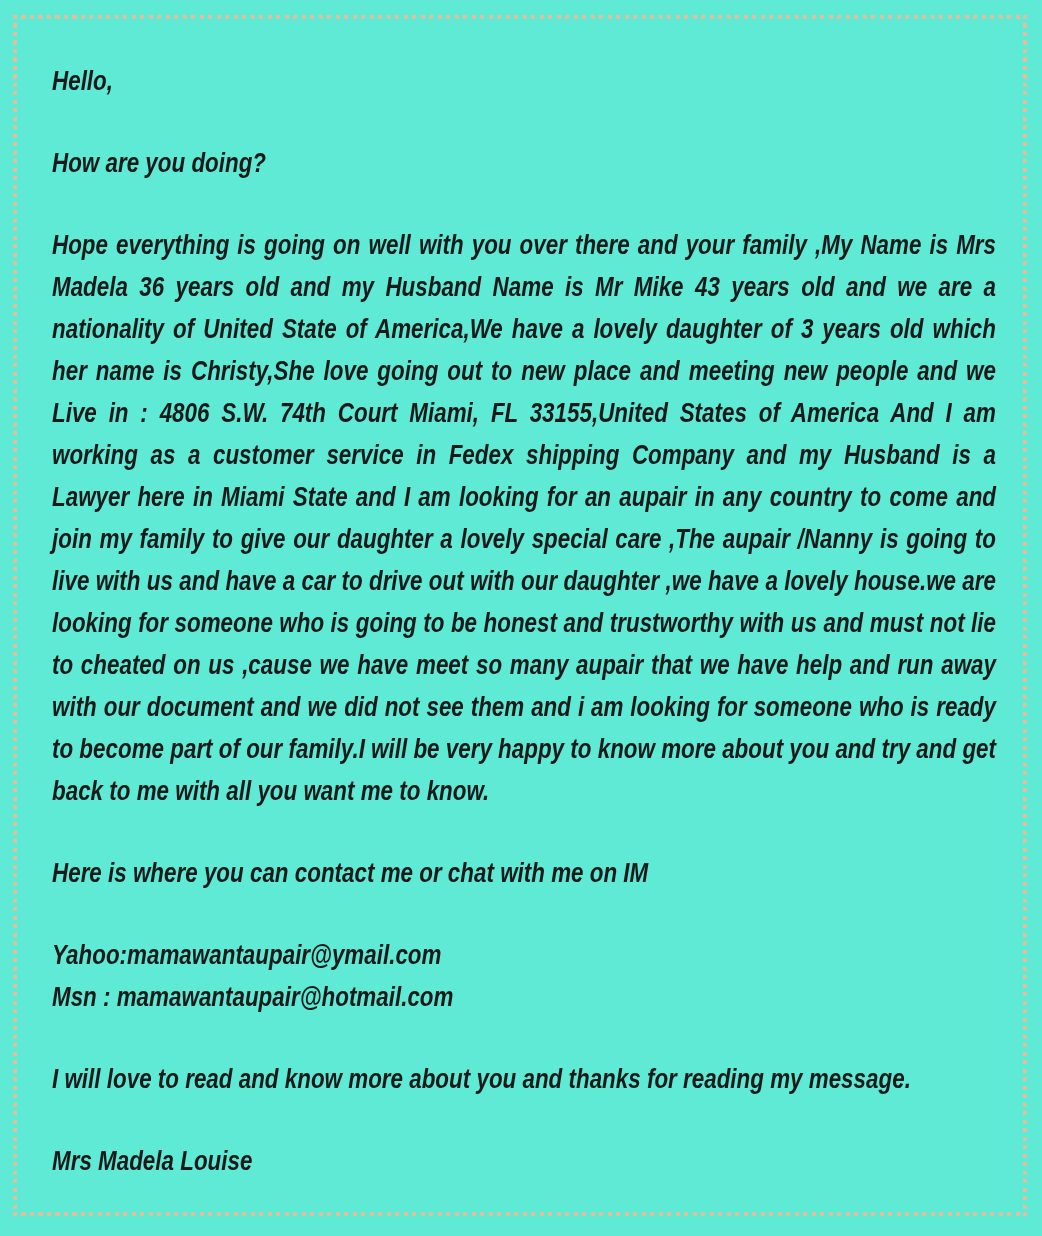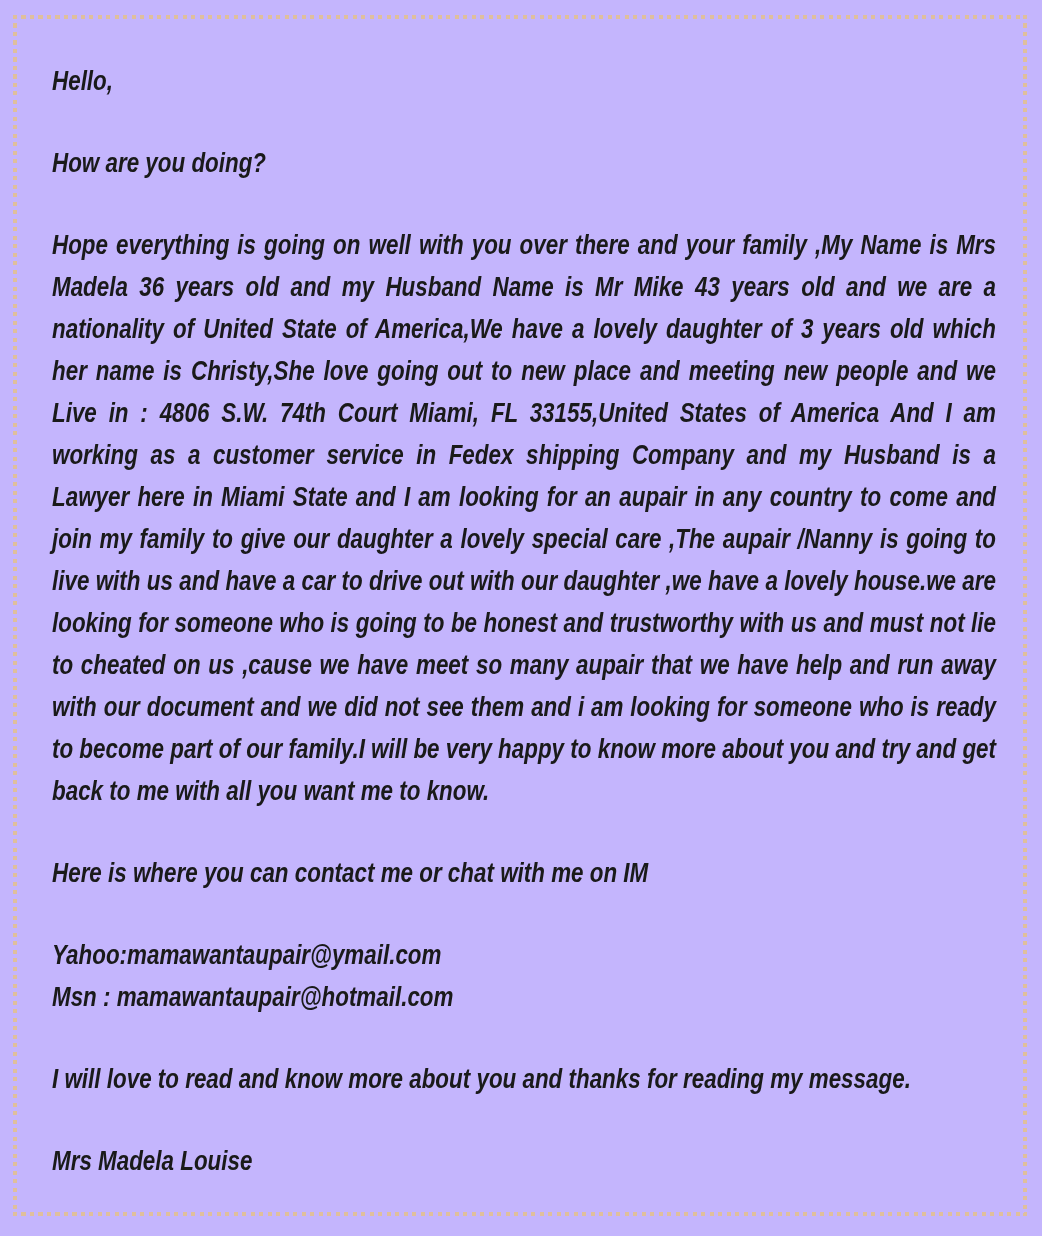--- a/index.html
+++ b/index.html
@@ -1,20 +1,20 @@
 <!DOCTYPE html>
 <html><head>
 <meta charset="utf-8">
 <style>
   html, body { margin: 0; padding: 0; background: #ffffff; }
   .page {
     position: relative;
     width: 1042px;
     height: 1236px;
-    background: #c4b5fd;
+    background: #5eead4;
     overflow: hidden;
     --dot: #dfbf9c;
     --ink: #1a1a1a;
   }
   
   .b-top, .b-bottom {
     position: absolute; left: 13px; right: 15px; height: 4px;
     background: repeating-linear-gradient(to right, var(--dot) 0 4px, transparent 4px 8.5px);
   }
   .b-top { top: 15px; }

